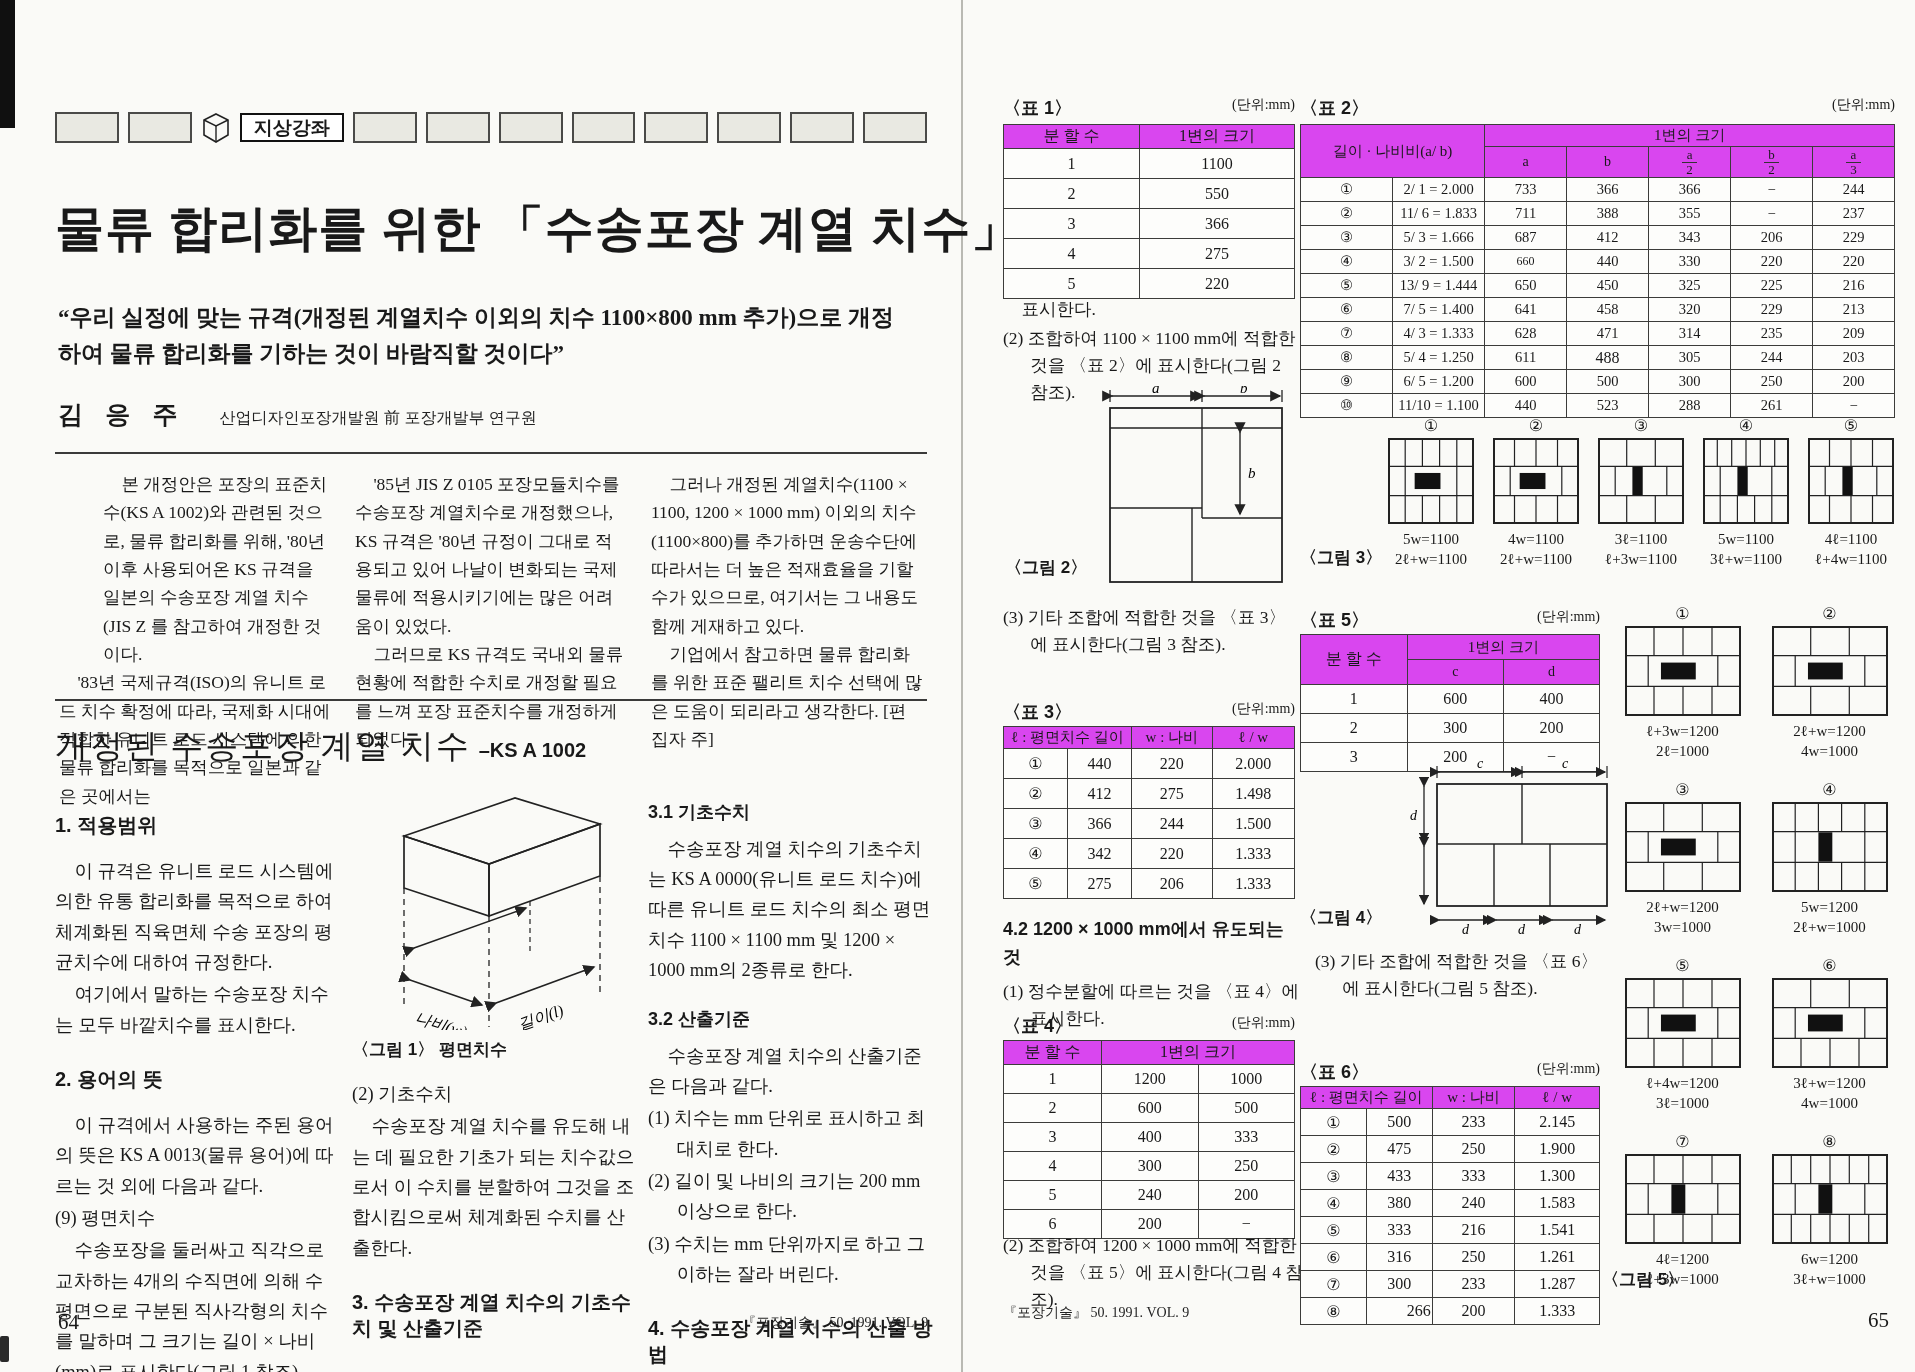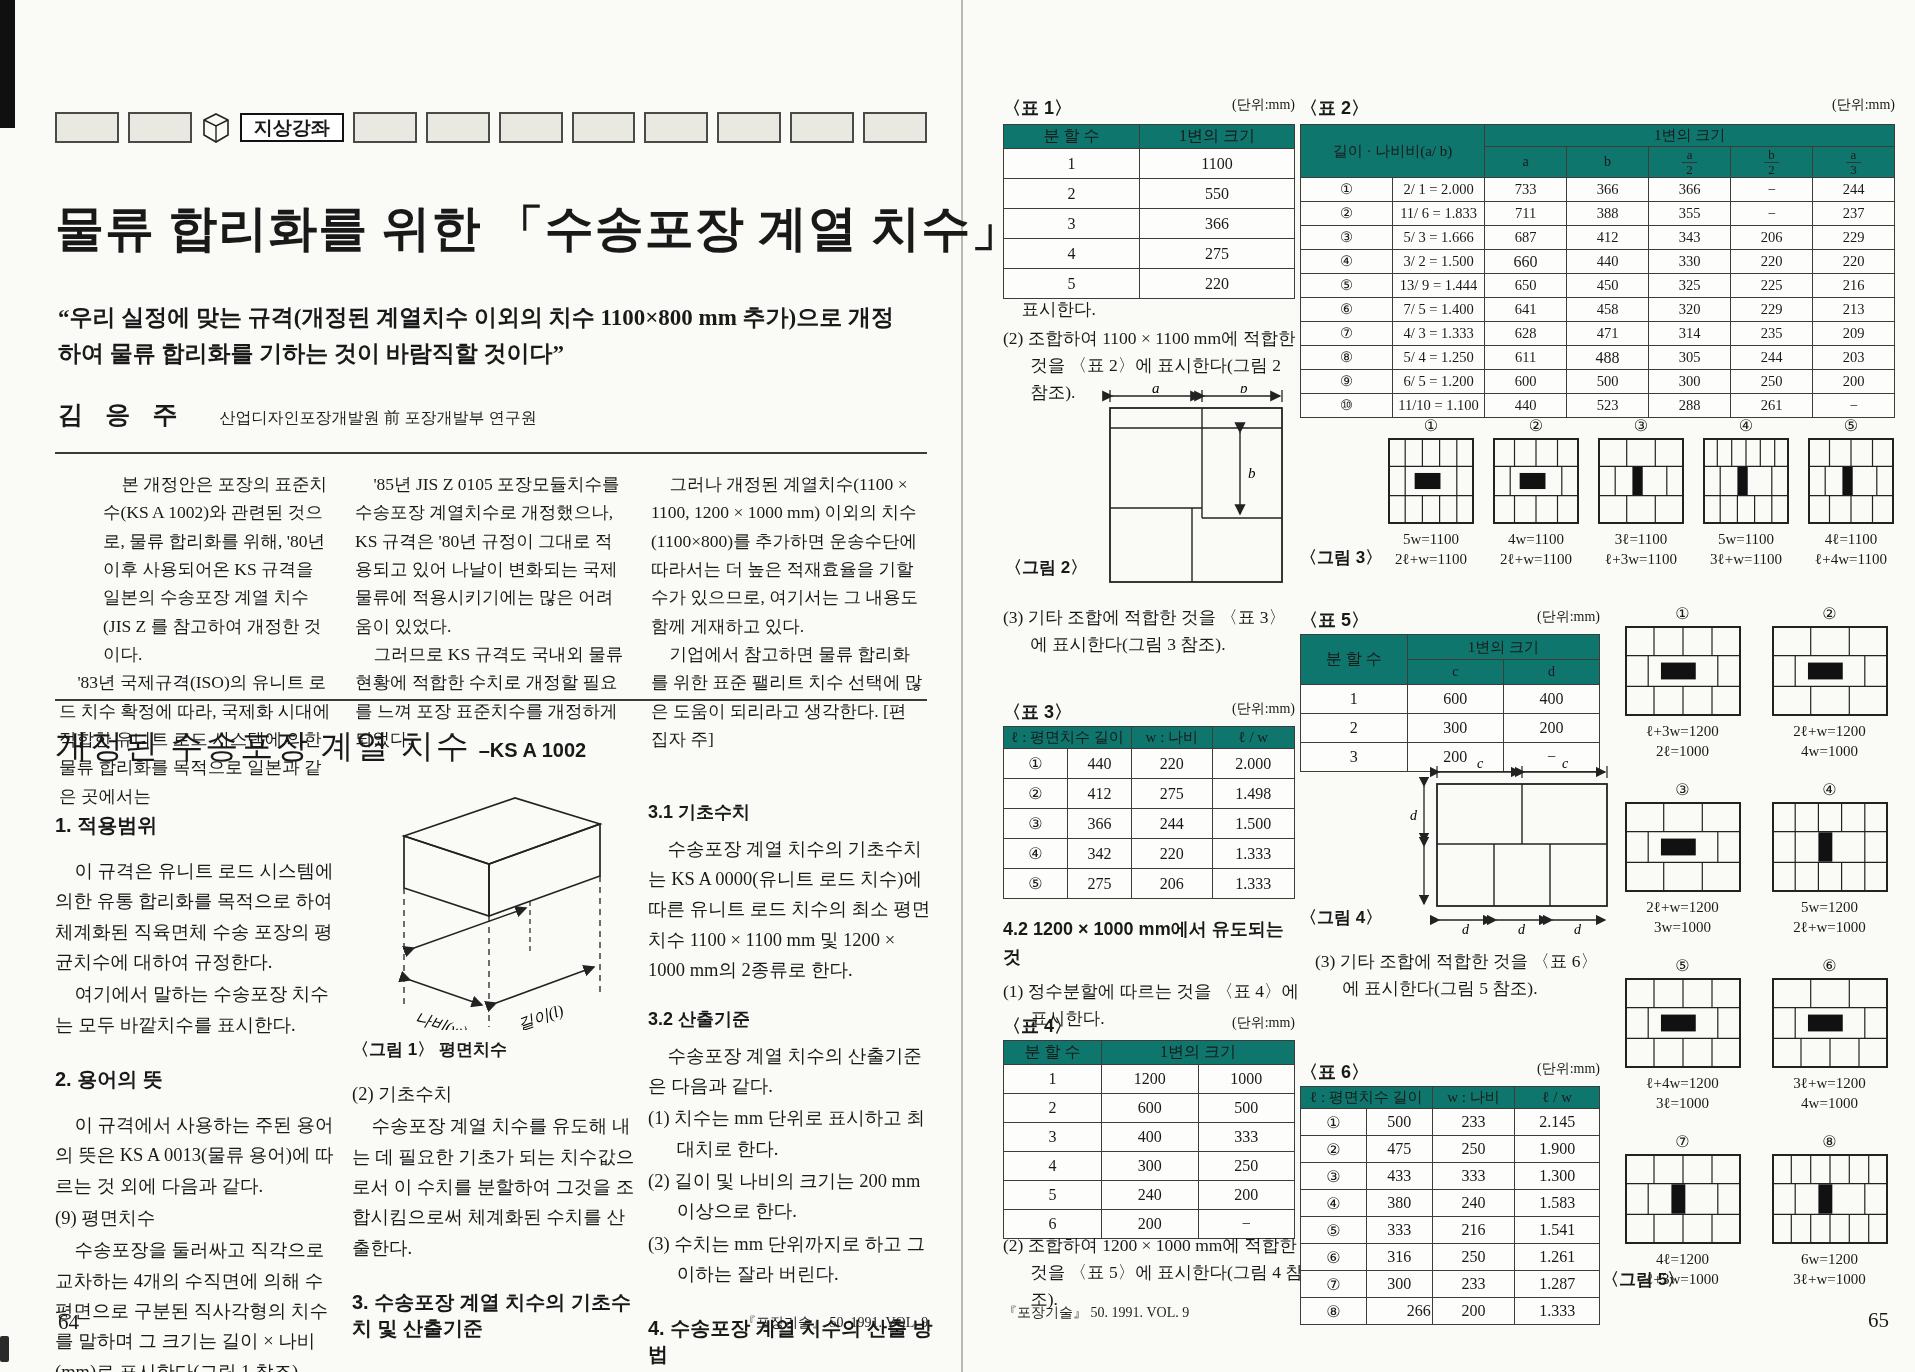--- a/index.html
+++ b/index.html
@@ -36,21 +36,21 @@
     margin:26px 0 18px 0;line-height:1.3;}
   .flow .bsub{font-family:"Liberation Sans","DejaVu Sans",sans-serif;font-weight:bold;font-size:18px;
     margin:20px 0 6px 0;}
   .figcap{font-family:"Liberation Sans","DejaVu Sans",sans-serif;font-weight:bold;font-size:17px;}
   
   .tbl-label{font-family:"Liberation Sans","DejaVu Sans",sans-serif;font-weight:bold;font-size:18px;}
   .tbl-unit{font-size:14px;}
   table.dt{border-collapse:collapse;width:100%;table-layout:fixed;background:#fdfdfb;}
   table.dt th,table.dt td{border:1.4px solid #3c3c3a;text-align:center;padding:1px 2px;
      font-size:16px;overflow:hidden;white-space:nowrap;}
-  table.dt th{background:#0f766e;font-weight:normal;}
+  table.dt th{background:#d946ef;font-weight:normal;}
   table.dt td{height:27px;}
   .frac{display:inline-flex;flex-direction:column;line-height:1.05;font-size:13px;vertical-align:middle;}
   .frac i{font-style:normal;padding:0 4px;}
   .frac i:last-child{border-top:1px solid #333;}
   
   .pallet-row{display:flex;gap:19px;}
   .pallet{display:flex;flex-direction:column;align-items:center;}
   .pallet .pnum{font-size:16px;margin-bottom:3px;}
   .pallet .pf{font-size:15px;margin-top:3px;white-space:nowrap;}
   .pallet-grid{display:grid;grid-template-columns:1fr 1fr;column-gap:26px;row-gap:20px;}
@@ -399,21 +399,21 @@
             <td style="height: 21px; font-size: 14.5px;">5/ 3 = 1.666</td>
             <td style="height: 21px; font-size: 14.5px;">687</td>
             <td style="height: 21px; font-size: 14.5px;">412</td>
             <td style="height: 21px; font-size: 14.5px;">343</td>
             <td style="height: 21px; font-size: 14.5px;">206</td>
             <td style="height: 21px; font-size: 14.5px;">229</td>
           </tr>
           <tr>
             <td style="height: 21px; font-size: 14.5px; width: 9%;">④</td>
             <td style="height: 21px; font-size: 14.5px;">3/ 2 = 1.500</td>
-            <td style="height: 21px; font-size: 16px;">660</td>
+            <td style="height: 21px; font-size: 12px;">660</td>
             <td style="height: 21px; font-size: 14.5px;">440</td>
             <td style="height: 21px; font-size: 14.5px;">330</td>
             <td style="height: 21px; font-size: 14.5px;">220</td>
             <td style="height: 21px; font-size: 14.5px;">220</td>
           </tr>
           <tr>
             <td style="height: 21px; font-size: 14.5px; width: 9%;">⑤</td>
             <td style="height: 21px; font-size: 14.5px;">13/ 9 = 1.444</td>
             <td style="height: 21px; font-size: 14.5px;">650</td>
             <td style="height: 21px; font-size: 14.5px;">450</td>

